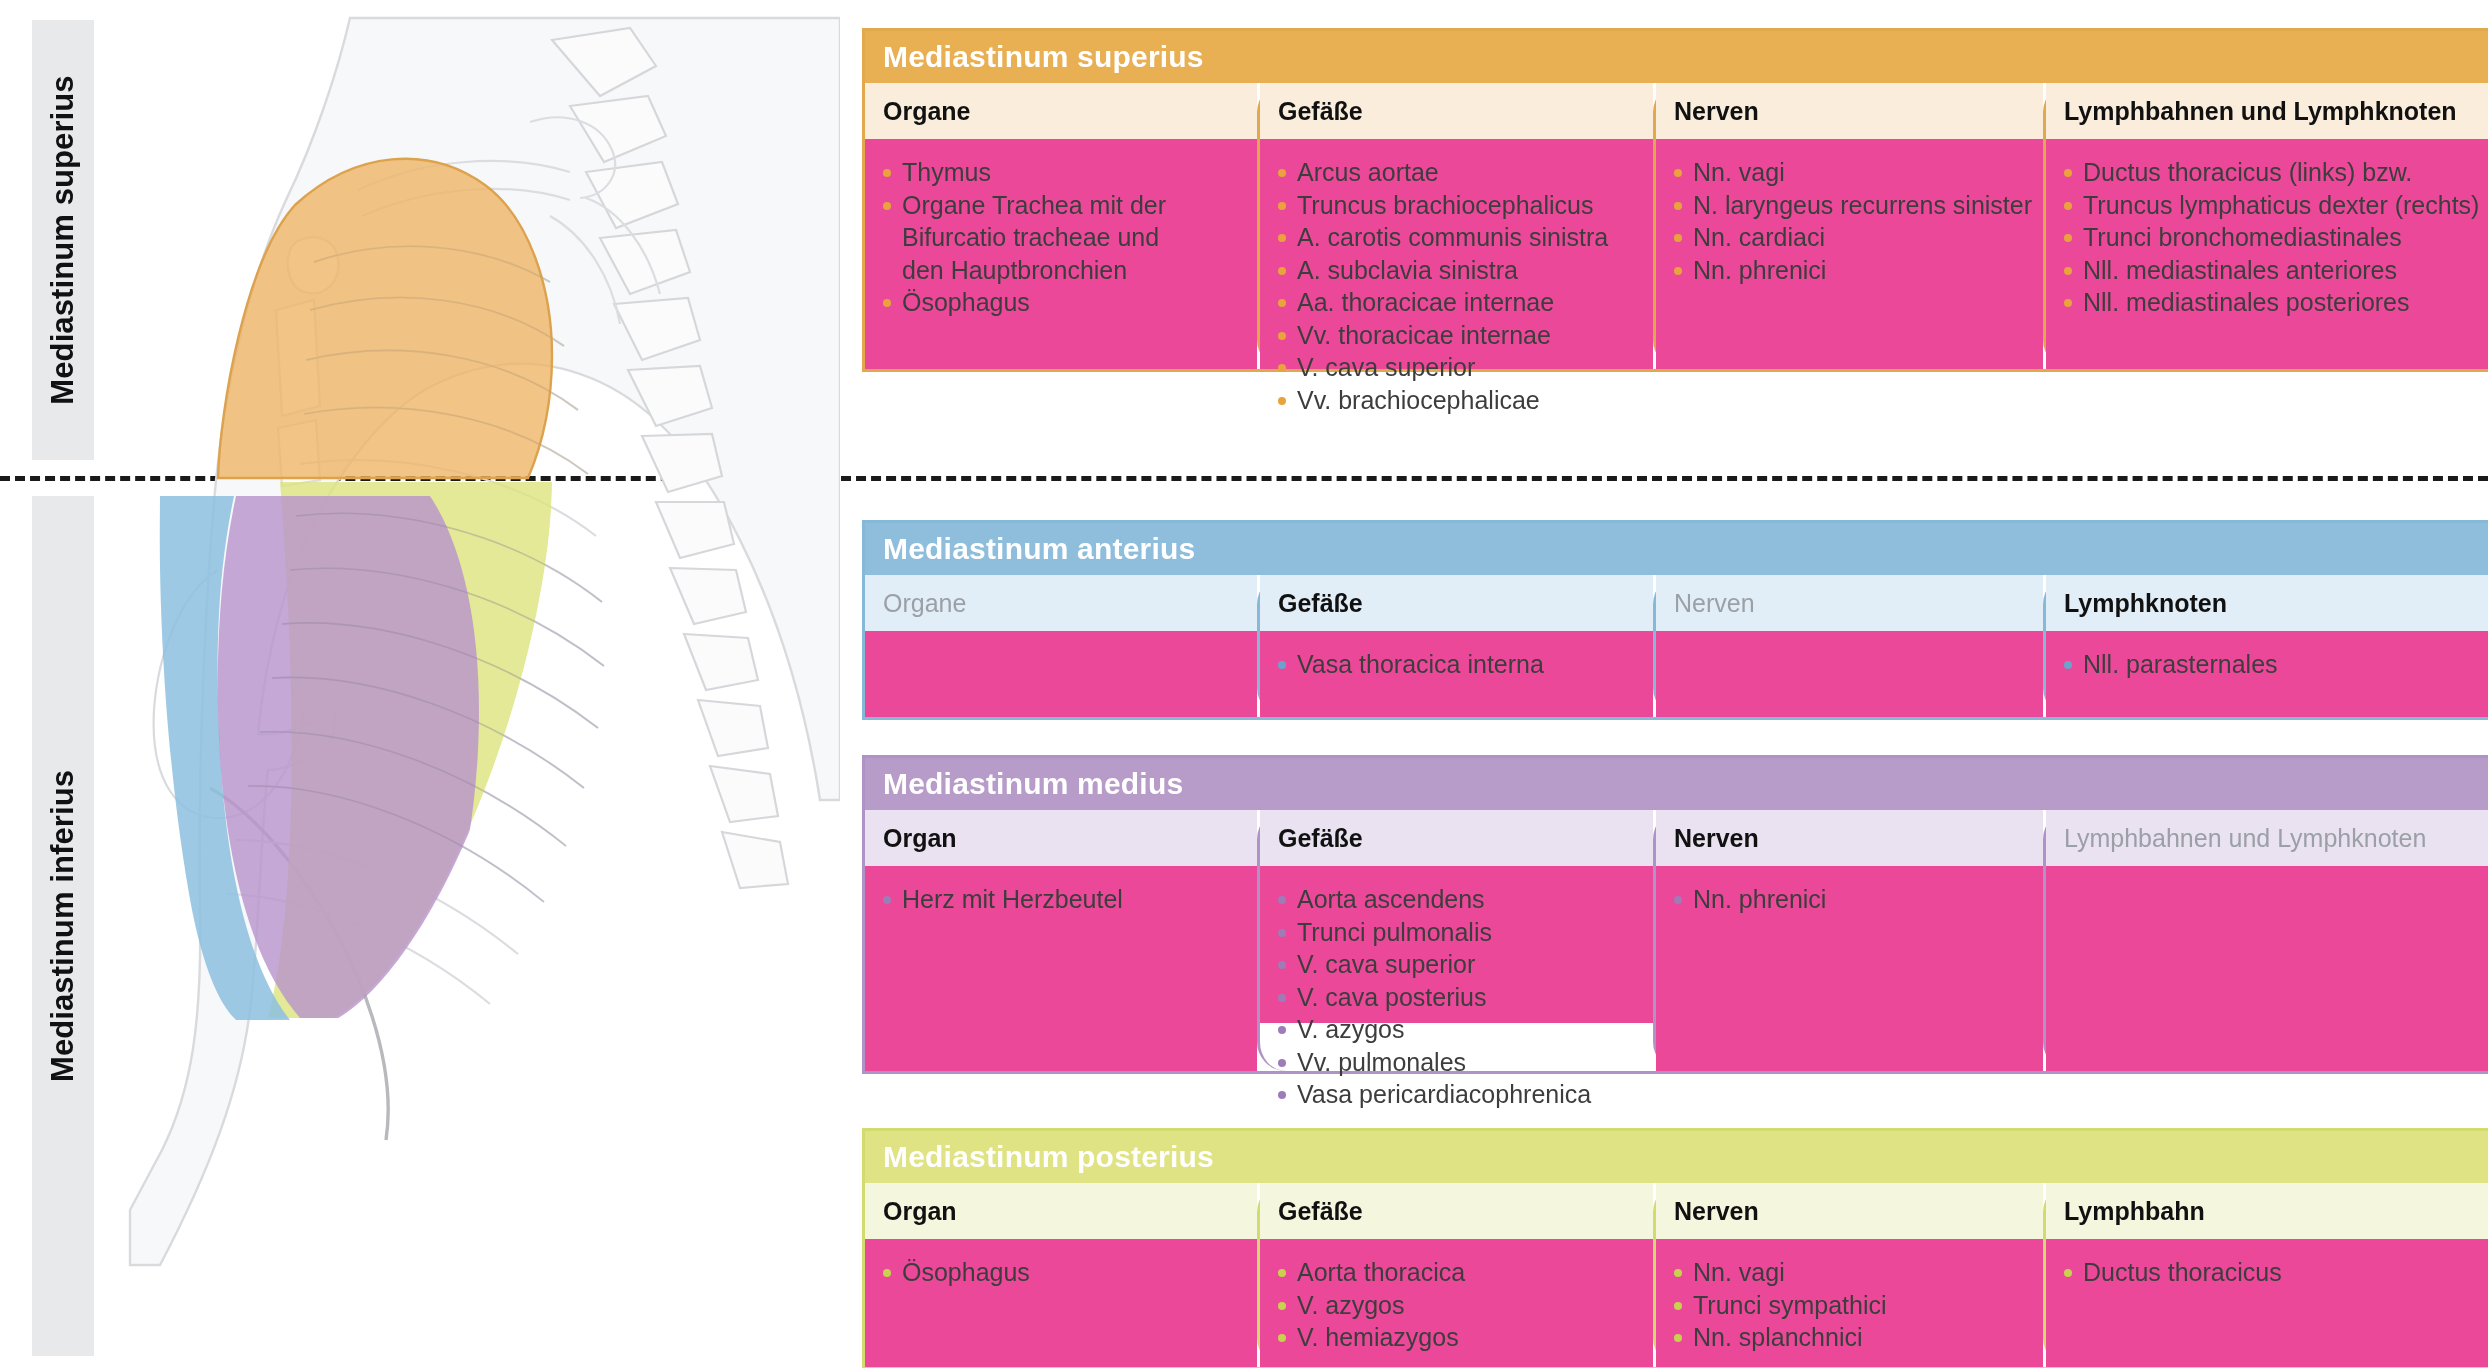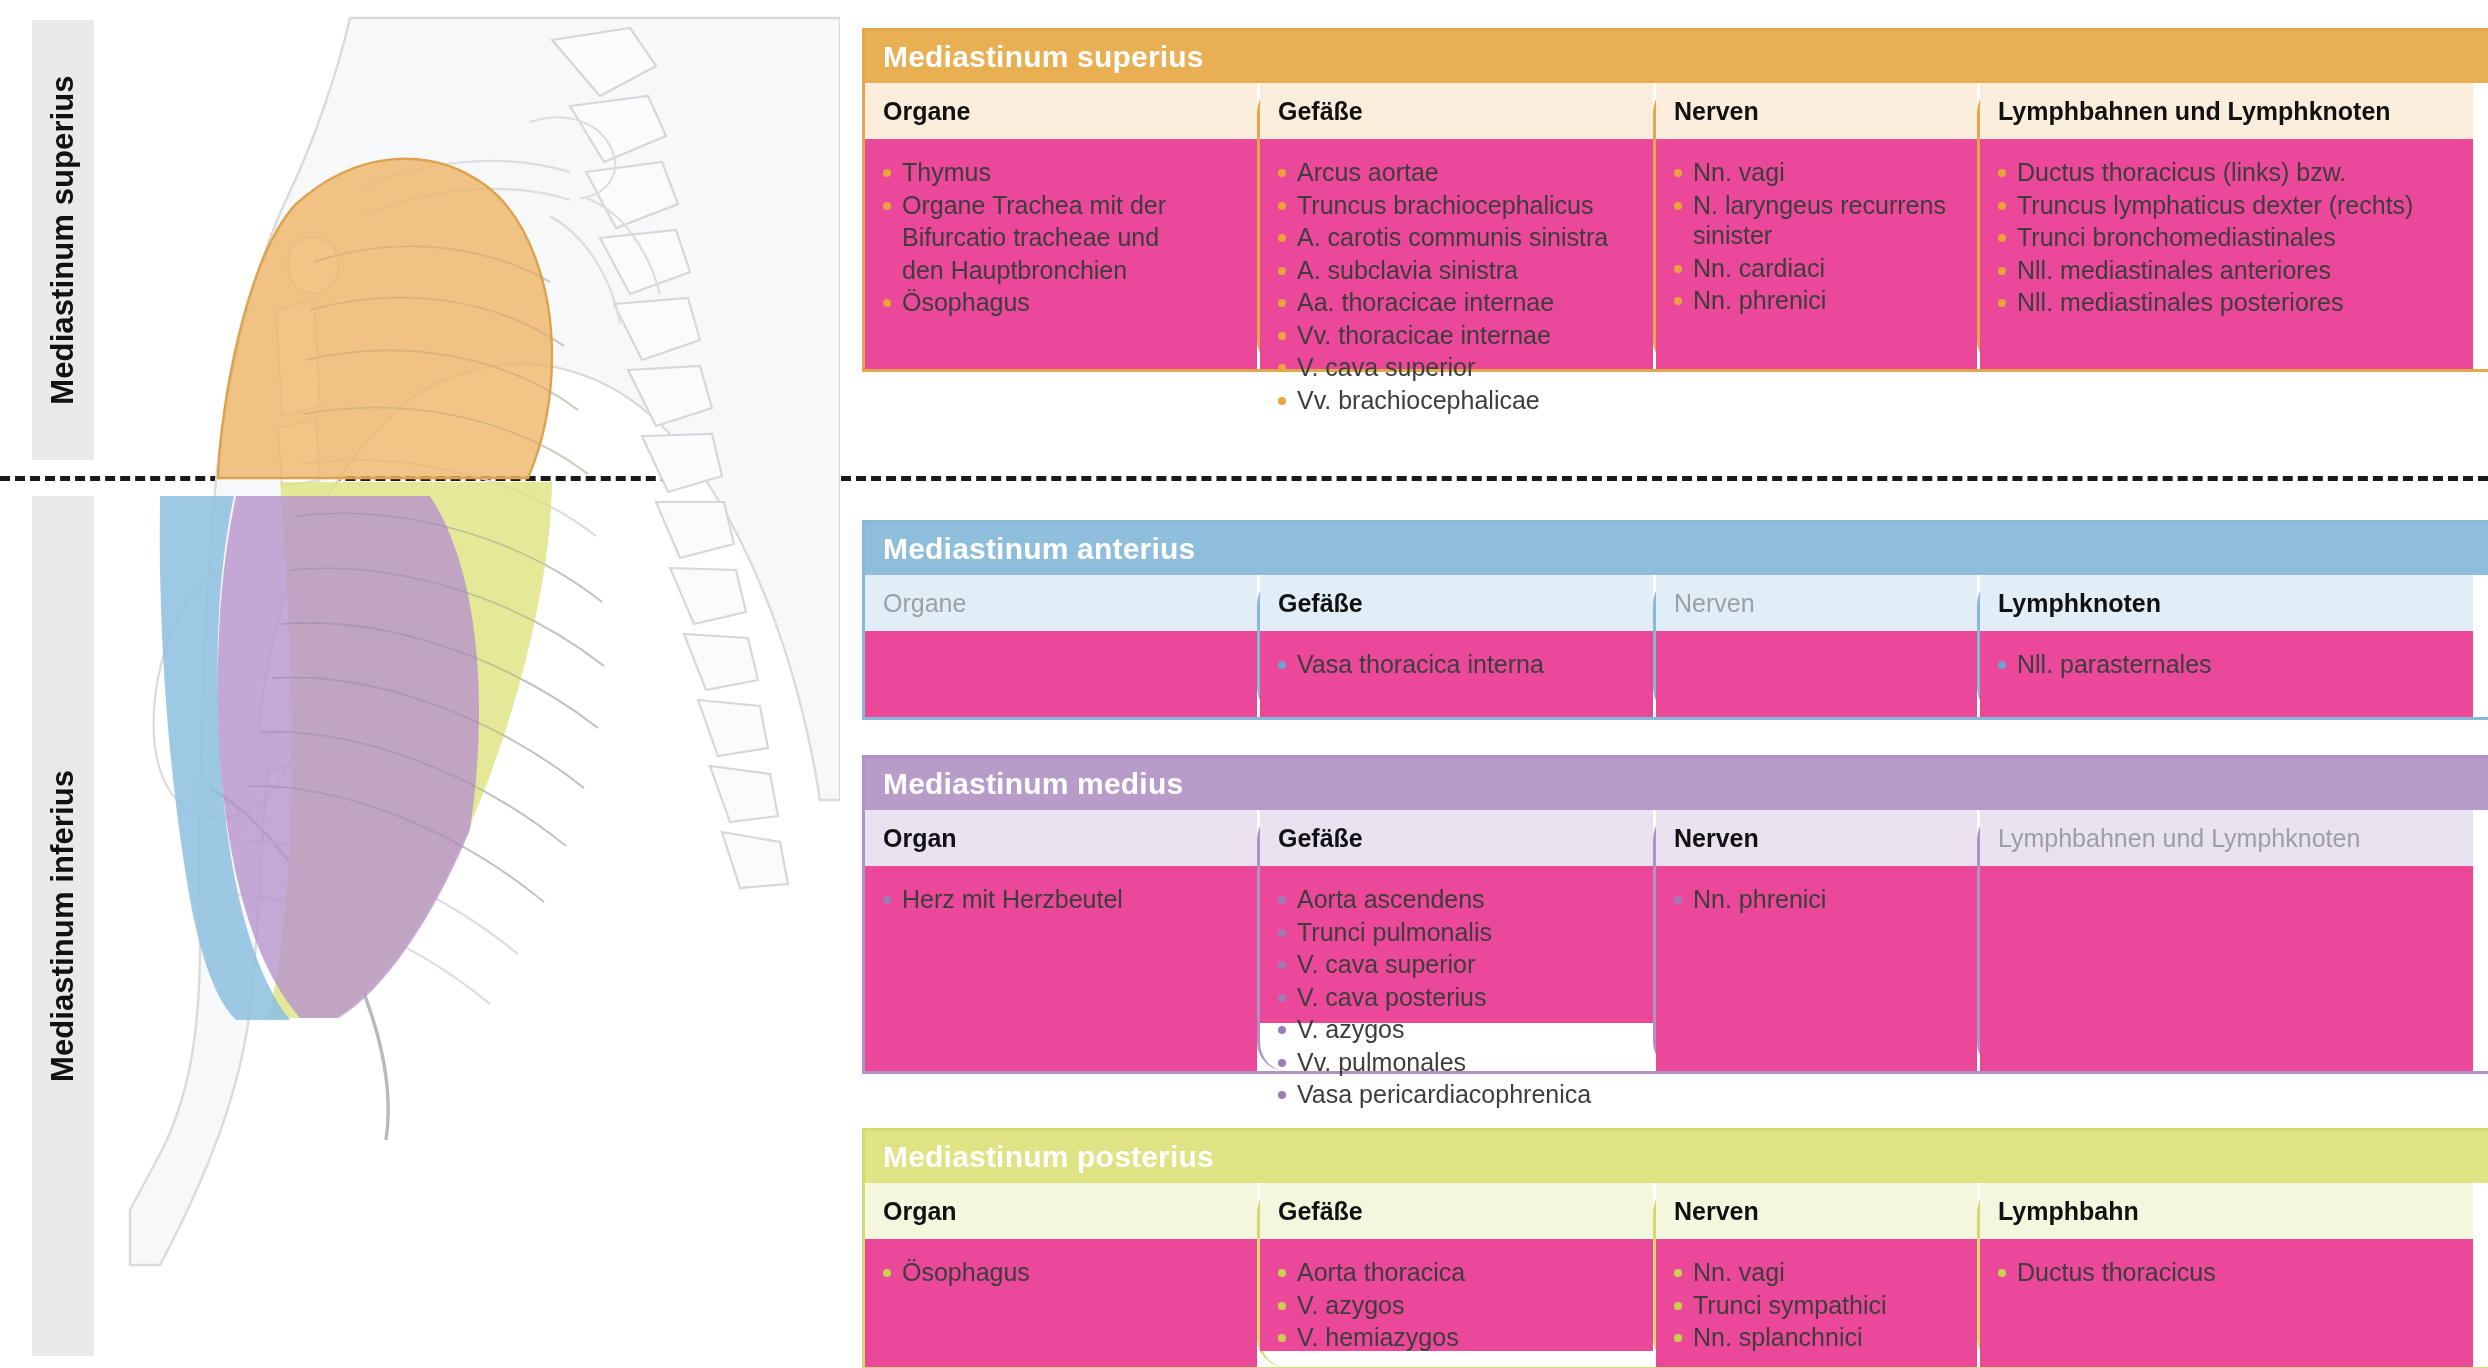--- a/index.html
+++ b/index.html
@@ -39,21 +39,21 @@
   .chead.dim{color:#9aa0a6;font-weight:normal;}
   .cbody{padding:18px 10px 16px 18px;background:#ec4899;box-sizing:border-box;}
   .cbody ul{list-style:none;margin:0;padding:0;}
   .cbody li{position:relative;padding-left:19px;font-size:25px;line-height:1.22;
      color:#3d3d3d;margin:0 0 2px 0;}
   .cbody li:before{content:"";position:absolute;left:0;top:12px;
      width:8px;height:8px;border-radius:50%;background:var(--bullet);}
   .cbody li.cont:before{display:none;}
 
   
-  .w1{width:392px;} .w2{width:396px;} .w3{width:324px;} .w4{width:496px;}
+  .w1{width:392px;} .w2{width:396px;} .w3{width:390px;} .w4{width:496px;}
 
   
   #table-superius{top:28px;border-color:#e0a94e;--bullet:#e8a33c;}
   #table-superius .mtitle{background:#e8af53;}
   #table-superius .chead{background:#faeddb;}
   #table-superius .tcol{border-left-color:#e0a94e;}
 
   #table-anterius{top:520px;border-color:#86b8d8;--bullet:#6ba3cd;}
   #table-anterius .mtitle{background:#8fbedc;}
   #table-anterius .chead{background:#e2eef7;}
@@ -334,21 +334,21 @@
     <div class="tcol w1">
       <div class="chead">Organ</div>
       <div class="cbody" style="height:128px">
         <ul>
             <li>Ösophagus</li>
           </ul>
       </div>
     </div>
     <div class="tcol w2">
       <div class="chead">Gefäße</div>
-      <div class="cbody" style="height:112px">
+      <div class="cbody" style="height:128px">
         <ul>
           <li>Aorta thoracica</li>
           <li>V. azygos</li>
           <li>V. hemiazygos</li>
         </ul>
       </div>
     </div>
     <div class="tcol w3">
       <div class="chead">Nerven</div>
       <div class="cbody" style="height:128px">

